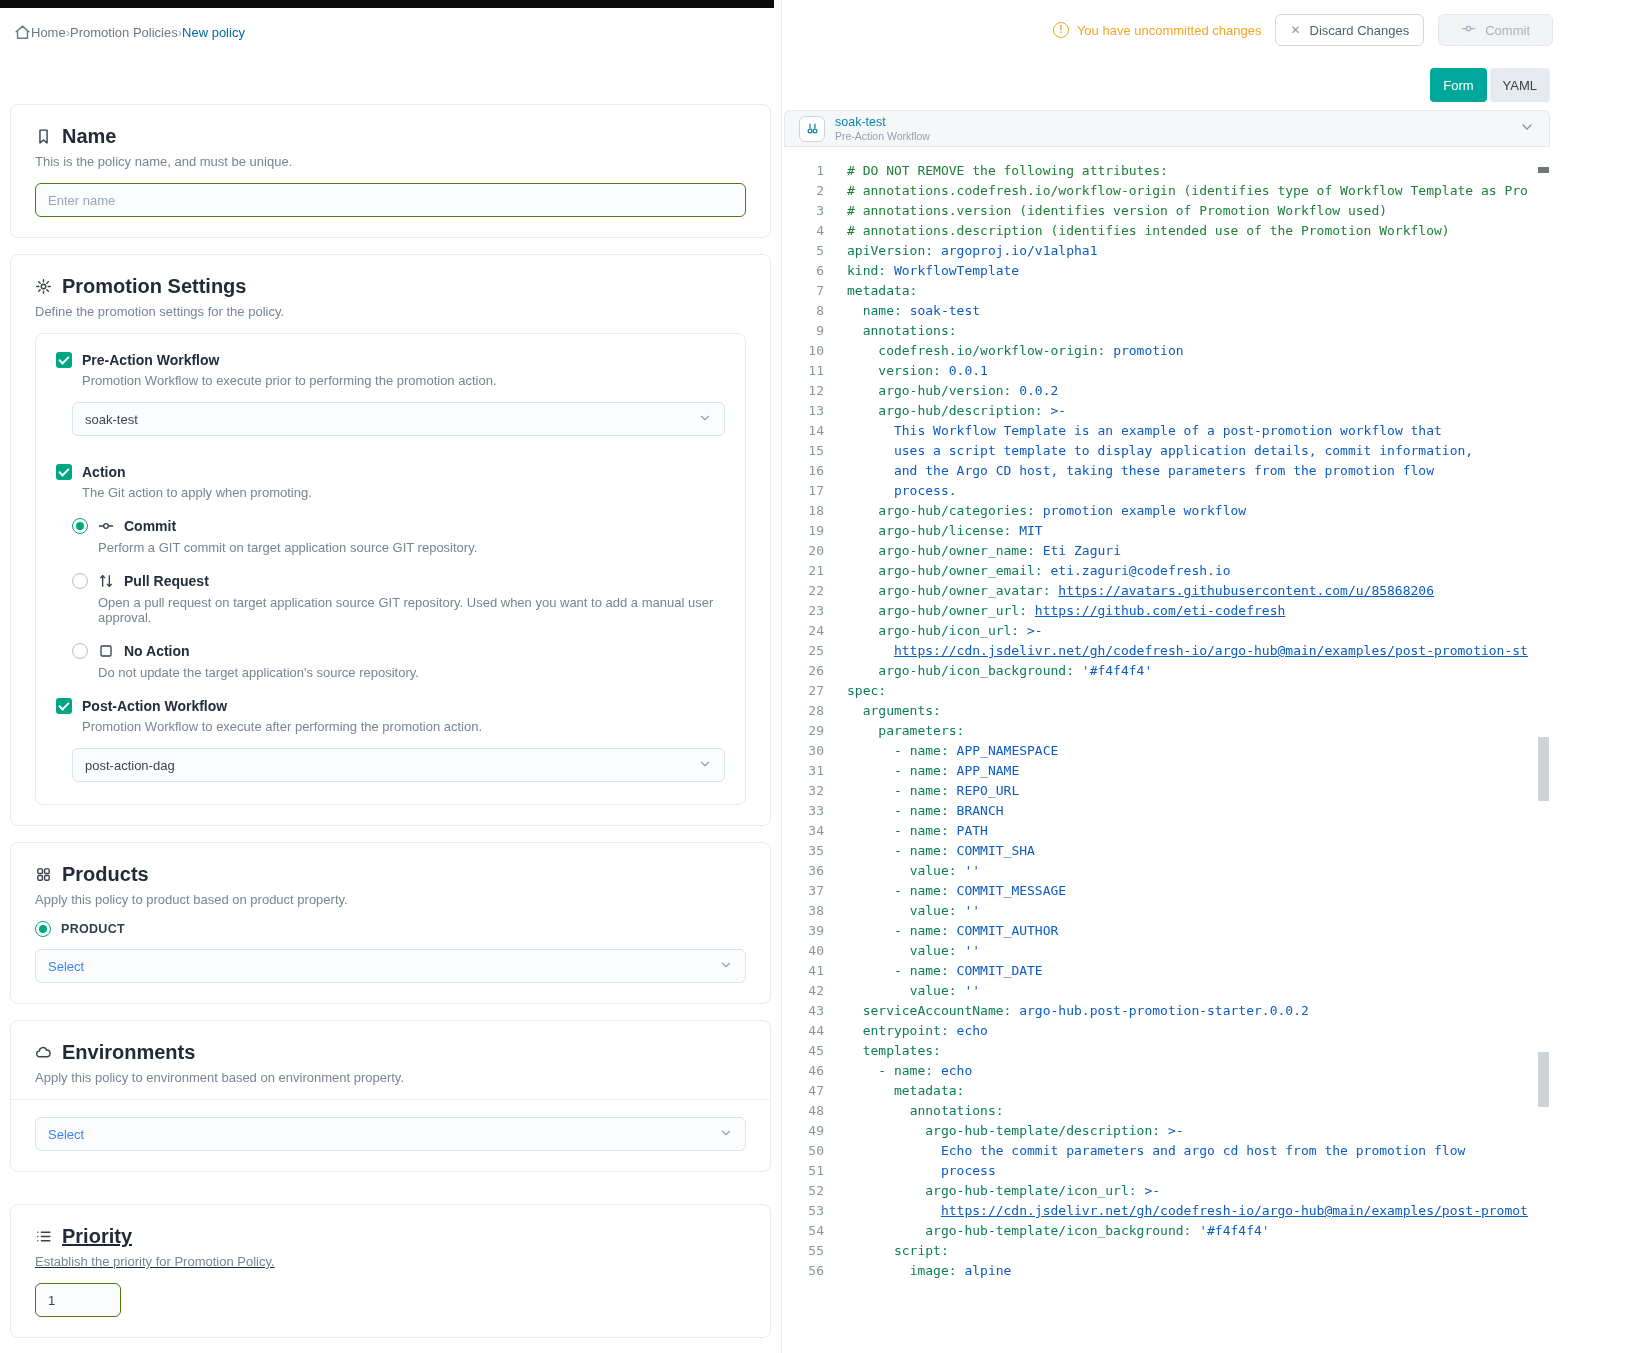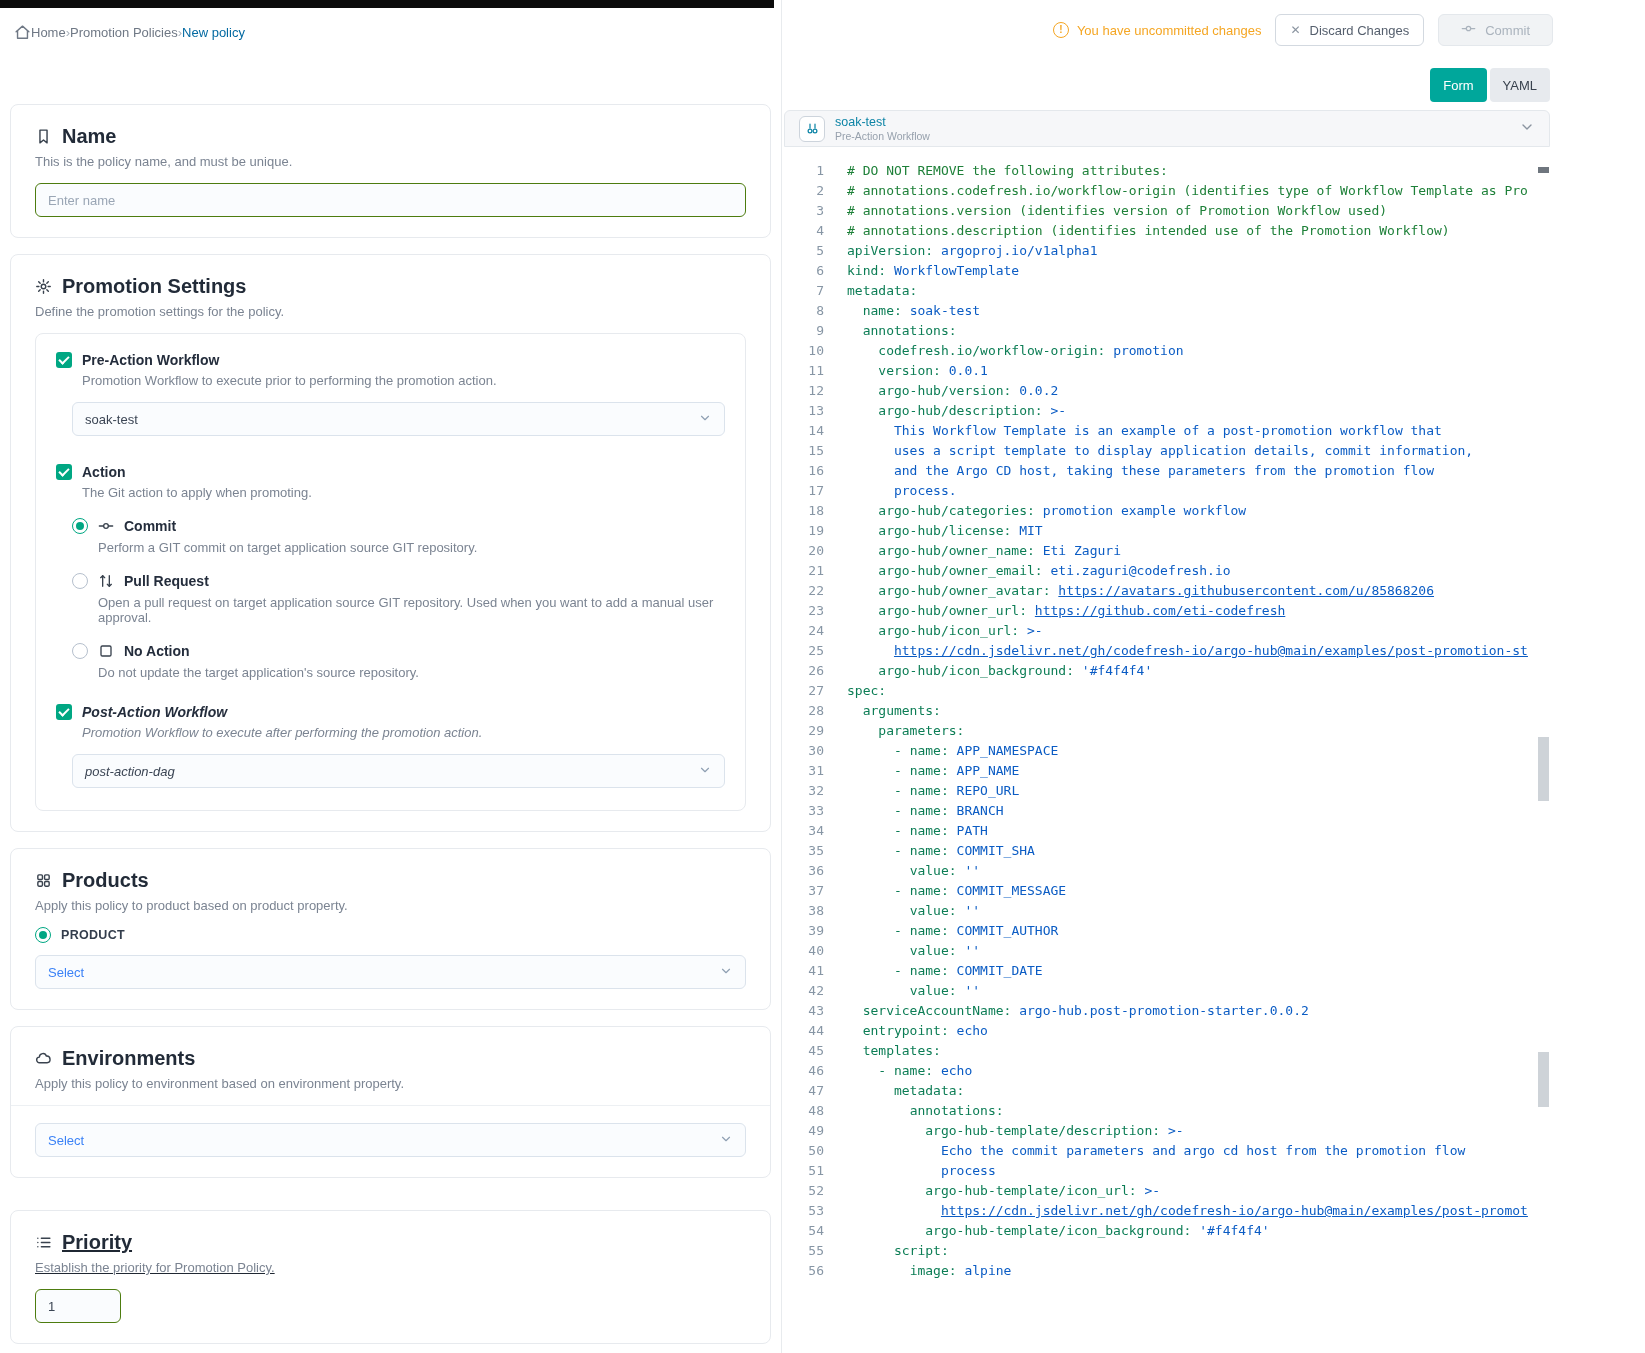--- a/index.html
+++ b/index.html
@@ -42,21 +42,21 @@
 
   .radio-option { margin:18px 0 0 16px; }
   .radio-row { display:flex; align-items:center; gap:10px; cursor:pointer; }
   .radio { width:16px; height:16px; border-radius:50%; border:1px solid #b6c0cd; background:#fff; position:relative; flex:0 0 auto; }
   .radio.selected { border-color:#00a783; }
   .radio.selected::after { content:""; position:absolute; left:3px; top:3px; width:8px; height:8px; border-radius:50%; background:#00a783; }
   .radio-label { font-size:14px; font-weight:700; color:#242d3c; }
   .radio-desc { margin:6px 0 0 26px; font-size:13px; color:#7b8492; max-width:640px; }
   .opt-icon { width:16px; height:16px; display:block; }
 
-  .post-block { margin-top:24px;font-style:italic; }
+  .post-block { margin-top:18px; }
   .mt28 { margin-top:28px; }
 
   .product-radio-row { display:flex; align-items:center; gap:10px; margin-top:14px; cursor:pointer; }
   .product-radio-label { font-size:12.5px; font-weight:600; letter-spacing:.3px; color:#333d4c; }
 
   .fold-line { height:2px; margin:14px -24px 0 -24px; border-top:1px solid #edf0f3; box-shadow:0 3px 4px -2px rgba(31,41,55,.14); }
 
   
   .right-panel { position:absolute; left:781px; top:0; right:0; bottom:0; background:#fff; border-left:1px solid #e8ebee; }
 

